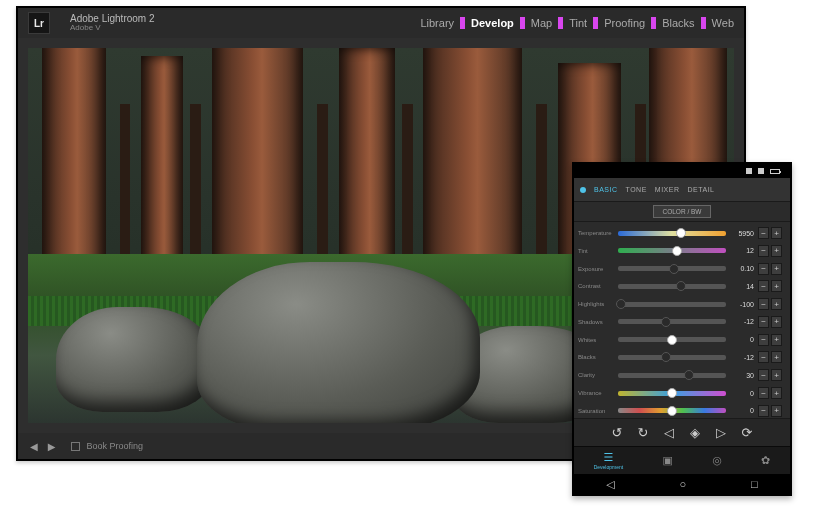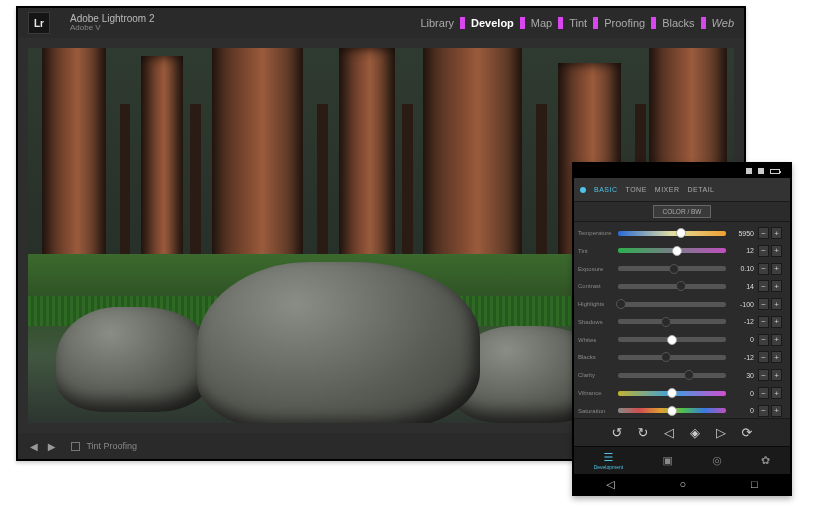--- a/index.html
+++ b/index.html
@@ -52,21 +52,21 @@
     display: flex;
     gap: 0;
     font-size: 11px;
   }
   .modules span {
     padding: 0 6px;
     color: #aaa;
     border-right: 5px solid #d946ef;
     cursor: pointer;
   }
-  .modules span:last-child { border-right: none; padding-right: 0; font-style: italic; }
+  .modules span:last-child { border-right: none; padding-right: 0; }
   .modules .active { color: #fff; font-weight: 700; }
 
   .canvas {
     flex: 1;
     background: #2e2e2e;
     padding: 10px;
     display: flex;
   }
   .photo {
     flex: 1;
@@ -278,21 +278,21 @@
       <div class="rock r4"></div>
       <div class="rock r2"></div>
     </div>
   </div>
 
   <div class="bottombar">
     <span class="nav-arrow">◀</span>
     <span class="nav-arrow">▶</span>
     <div class="soft">
       <span class="cb"></span>
-      <span>Tint Proofing</span>
+      <span>Book Proofing</span>
     </div>
   </div>
 
 </div>
 
 <div class="mobile">
 
   <div class="statusbar">
     <span class="sig"></span>
     <span class="sig"></span>

